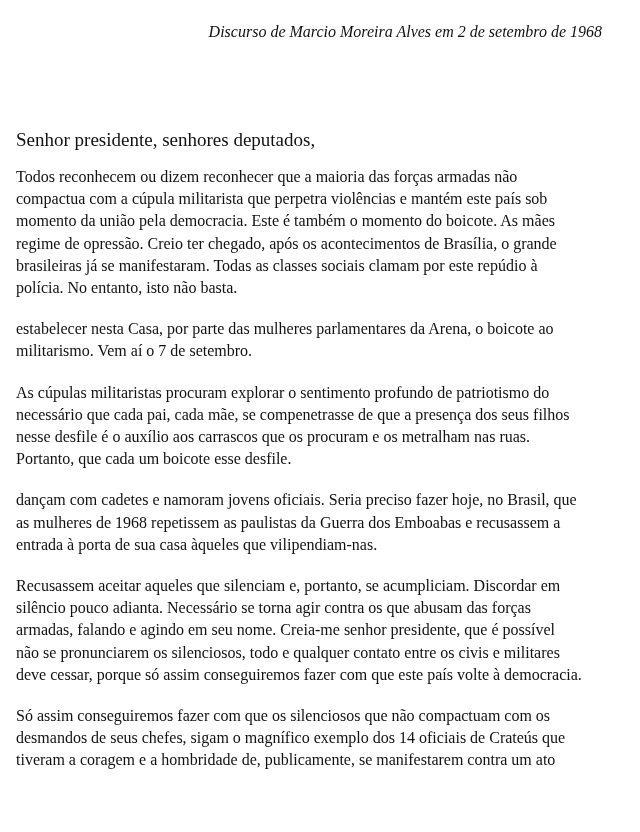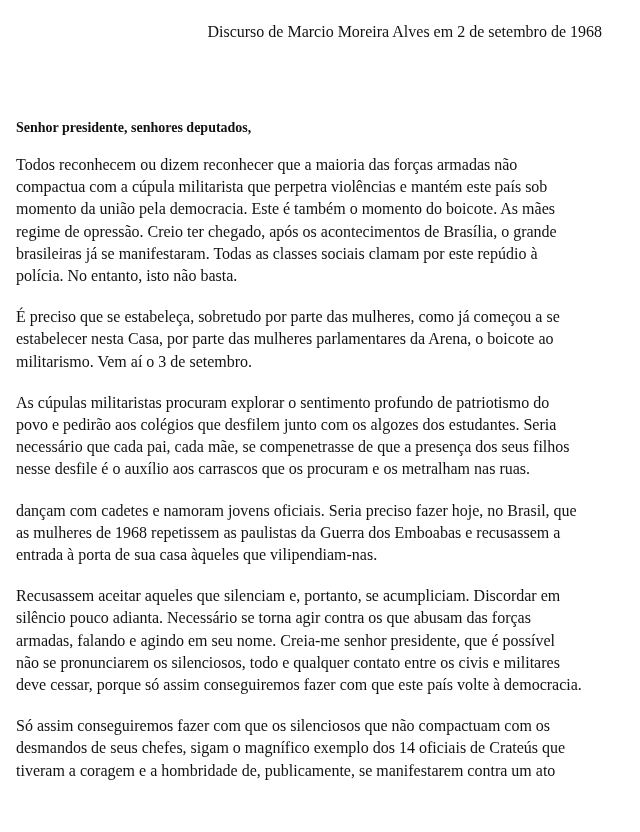--- a/index.html
+++ b/index.html
@@ -3,27 +3,27 @@
 <meta charset="utf-8">
 <style>
   html, body { margin: 0; padding: 0; background: #ffffff; }
   body {
     width: 640px; height: 832px; overflow: hidden; position: relative;
     font-family: "Liberation Serif", "DejaVu Serif", serif;
     color: #111111;
   }
   .doc-header {
     position: absolute; top: 22px; right: 38px;
-    font-size: 16px; line-height: 20px; white-space: nowrap;
+    font-size: 16px; line-height: 20px; white-space: nowrap; font-style: italic;
   }
   .content {
     position: absolute; top: 117px; left: 16px; width: 620px;
   }
   .salutation {
-    font-weight: bold; font-size: 14px; line-height: 22px; margin: 0 0 15px 0;
+    font-weight: normal; font-size: 19px; line-height: 22px; margin: 12px 0 15px 0;
   }
   .para {
     font-size: 16px; line-height: 22.2px; margin: 0 0 19px 0;
   }
   .line { display: block; white-space: nowrap; }
 </style>
 </head>
 <body>
 
 <div class="doc-header">Discurso de Marcio Moreira Alves em 2 de setembro de 1968</div>
@@ -34,30 +34,29 @@
   <div class="para">
     <span class="line">Todos reconhecem ou dizem reconhecer que a maioria das forças armadas não</span>
     <span class="line">compactua com a cúpula militarista que perpetra violências e mantém este país sob</span>
     <span class="line">momento da união pela democracia. Este é também o momento do boicote. As mães</span>
     <span class="line">regime de opressão. Creio ter chegado, após os acontecimentos de Brasília, o grande</span>
     <span class="line">brasileiras já se manifestaram. Todas as classes sociais clamam por este repúdio à</span>
     <span class="line">polícia. No entanto, isto não basta.</span>
   </div>
 
   <div class="para">
-    <span class="line">É preciso que se estabeleça, sobretudo por parte das mulheres, como já começou a se</span>
     <span class="line">estabelecer nesta Casa, por parte das mulheres parlamentares da Arena, o boicote ao</span>
-    <span class="line">militarismo. Vem aí o 3 de setembro.</span>
+    <span class="line">militarismo. Vem aí o 7 de setembro.</span>
   </div>
 
   <div class="para">
     <span class="line">As cúpulas militaristas procuram explorar o sentimento profundo de patriotismo do</span>
-    <span class="line">povo e pedirão aos colégios que desfilem junto com os algozes dos estudantes. Seria</span>
     <span class="line">necessário que cada pai, cada mãe, se compenetrasse de que a presença dos seus filhos</span>
     <span class="line">nesse desfile é o auxílio aos carrascos que os procuram e os metralham nas ruas.</span>
+    <span class="line">Portanto, que cada um boicote esse desfile.</span>
   </div>
 
   <div class="para">
     <span class="line">dançam com cadetes e namoram jovens oficiais. Seria preciso fazer hoje, no Brasil, que</span>
     <span class="line">as mulheres de 1968 repetissem as paulistas da Guerra dos Emboabas e recusassem a</span>
     <span class="line">entrada à porta de sua casa àqueles que vilipendiam-nas.</span>
   </div>
 
   <div class="para">
     <span class="line">Recusassem aceitar aqueles que silenciam e, portanto, se acumpliciam. Discordar em</span>

